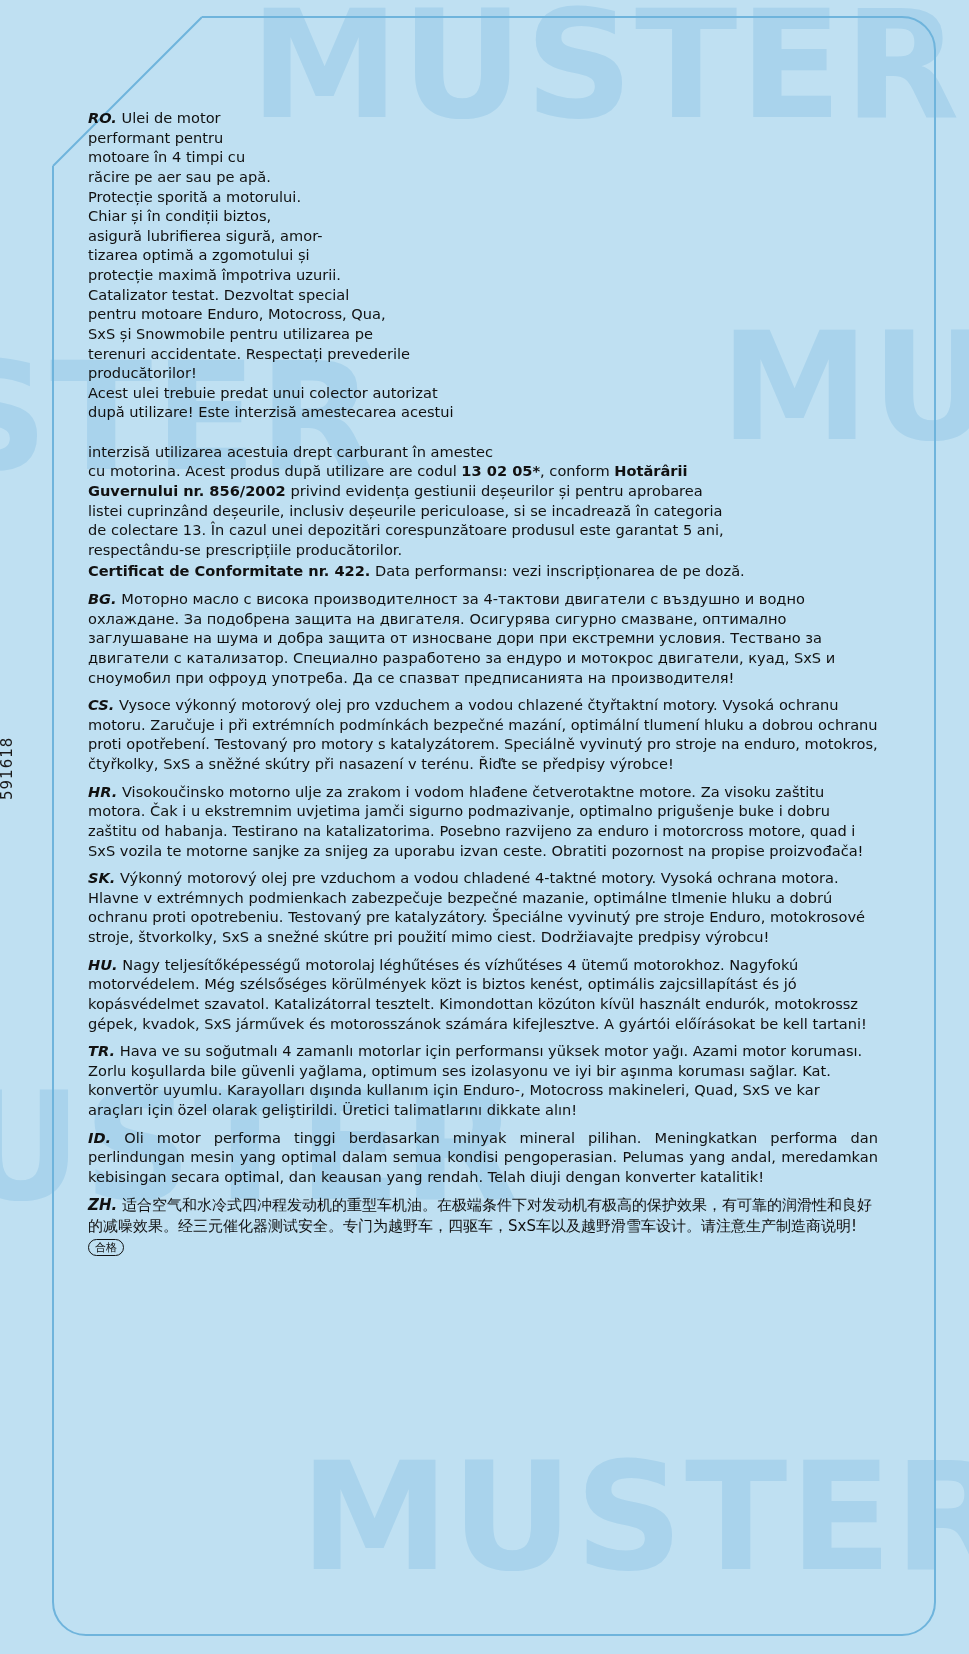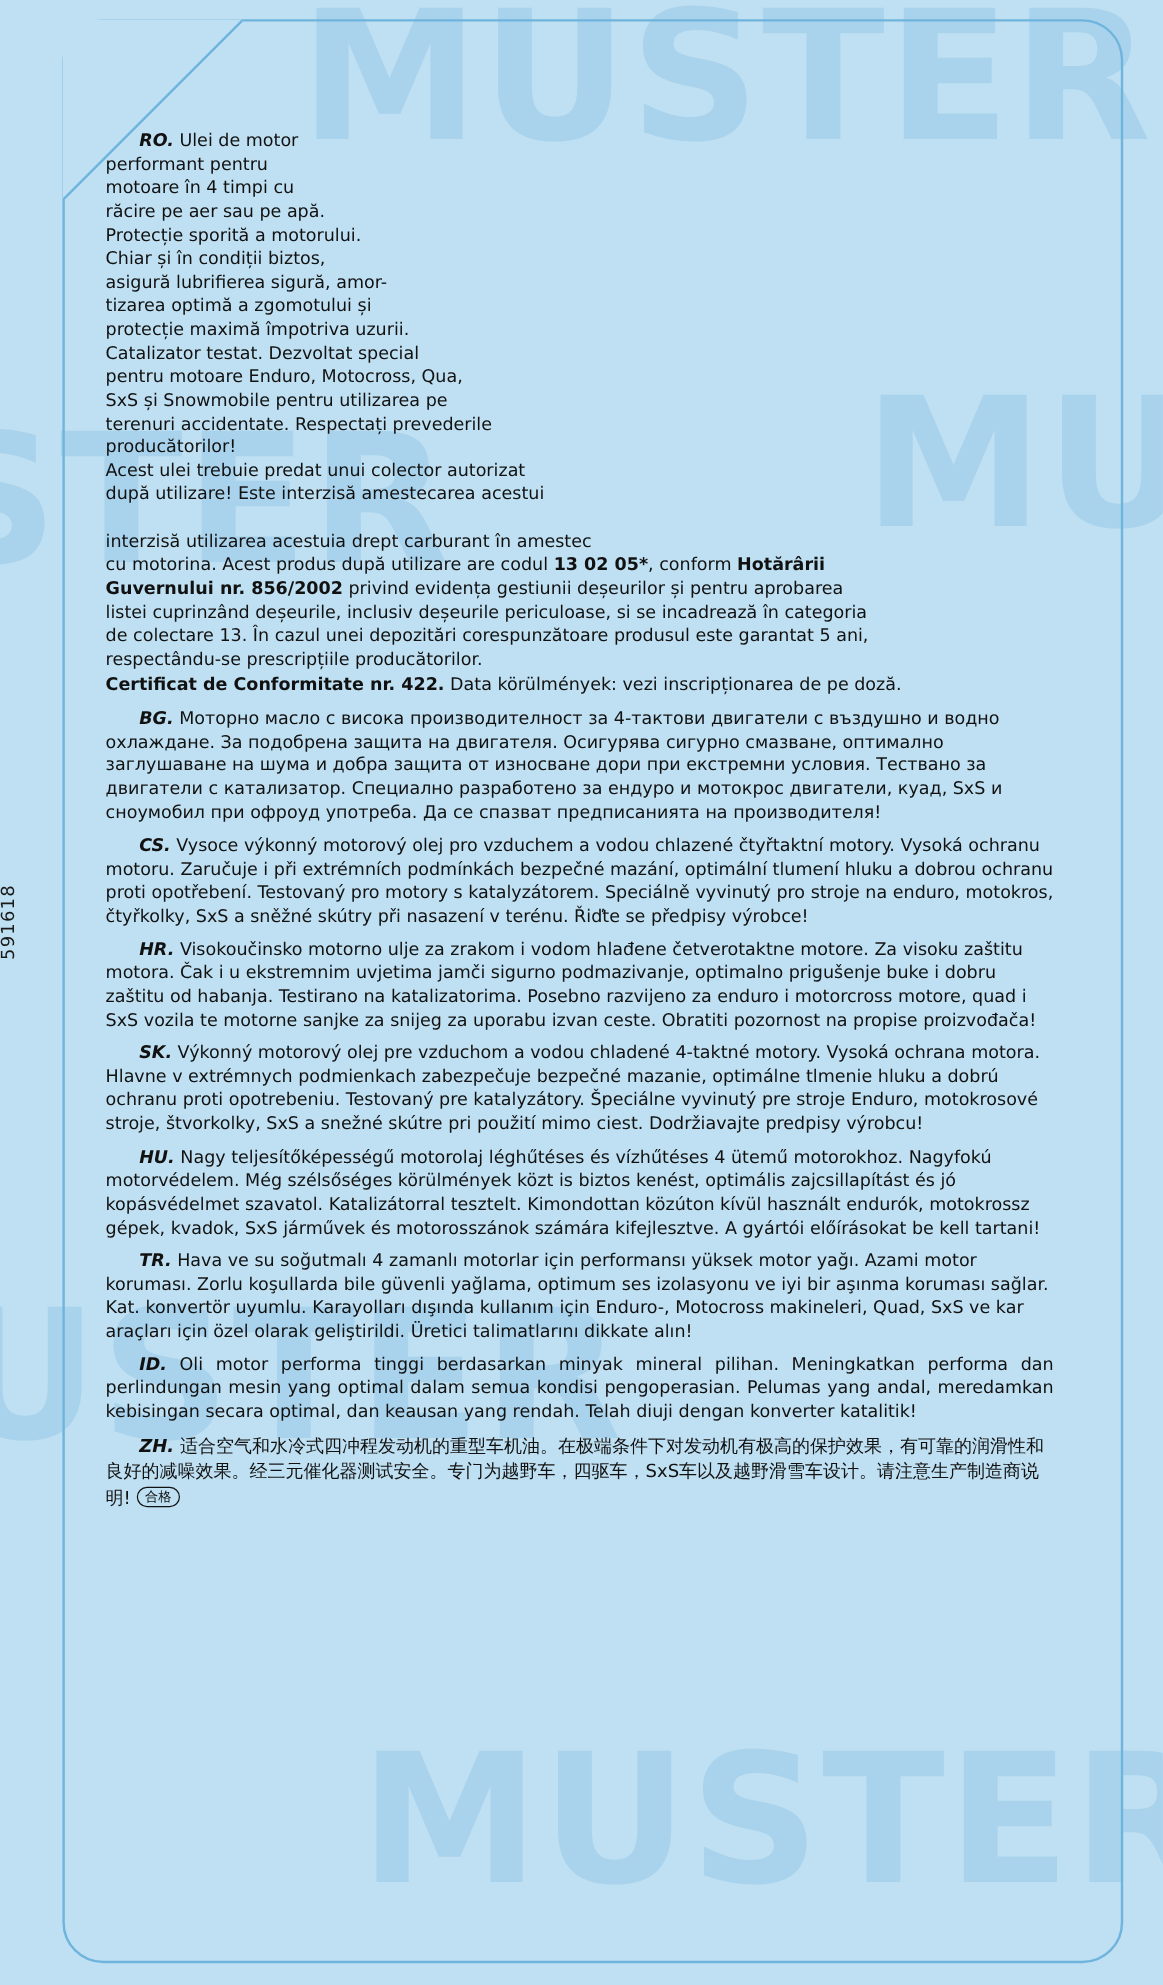--- a/index.html
+++ b/index.html
@@ -83,21 +83,20 @@
     color: #111;
     font-size: 14.6px;
     line-height: 1.345;
   }
   .block {
     margin-bottom: 6px;
   }
   .lang {
     font-weight: 700;
     font-style: italic;
-    margin-left: 28px;
   }
   b { font-weight: 700; margin-top: 43px; }
 
   
   .col-narrow {
     width: 320px;
     text-align: justify;
   }
   .col-mid {
     width: 470px;
@@ -172,21 +171,21 @@
       <span>producătorilor!</span>
     </div>
     <div class="col-wide">
       <span>Acest ulei trebuie predat unui colector autorizat</span><br>
       <span>după utilizare! Este interzisă amestecarea acestui</span><br>
       <br>
       <span>interzisă utilizarea acestuia drept carburant în amestec</span><br>
       <span>cu motorina. Acest produs după utilizare are codul </span><b>13 02 05*</b><span>, conform </span><b>Hotărârii Guvernului nr. 856/2002</b><span> privind evidența gestiunii deșeurilor și pentru aprobarea listei cuprinzând deșeurile, inclusiv deșeurile periculoase, si se incadrează în categoria de colectare 13. În cazul unei depozitări corespunzătoare produsul este garantat 5 ani, respectându-se prescripțiile producătorilor.</span>
     </div>
     <div class="col-full" style="margin-top:2px;">
-      <b>Certificat de Conformitate nr. 422.</b><span> Data körülmények: vezi inscripționarea de pe doză.</span>
+      <b>Certificat de Conformitate nr. 422.</b><span> Data performansı: vezi inscripționarea de pe doză.</span>
     </div>
   </div>
 
   <div class="block col-full" style="margin-top:8px;">
     <span class="lang">BG.</span>
     <span>Моторно масло с висока производителност за 4-тактови двигатели с въздушно и водно охлаждане. За подобрена защита на двигателя. Осигурява сигурно смазване, оптимално заглушаване на шума и добра защита от износване дори при екстремни условия.   Тествано за двигатели с катализатор. Специално разработено за ендуро и мотокрос двигатели, куад, SxS и сноумобил при офроуд употреба. Да се спазват предписанията на производителя!</span>
   </div>
 
   <div class="block col-full" style="margin-top:8px;">
     <span class="lang">CS.</span>

